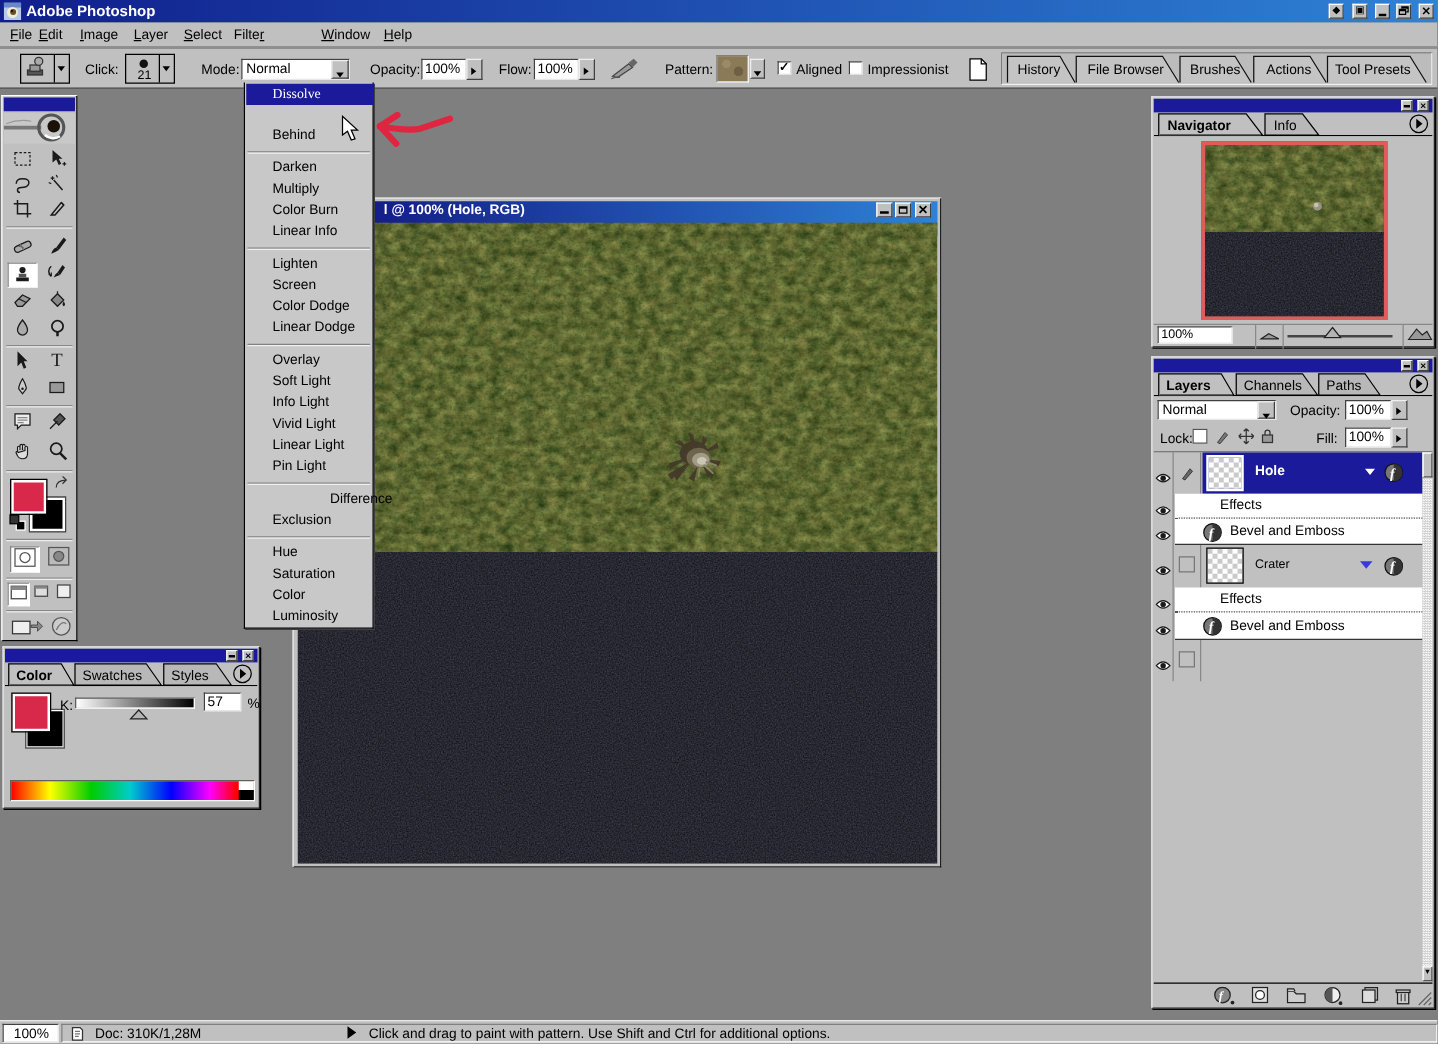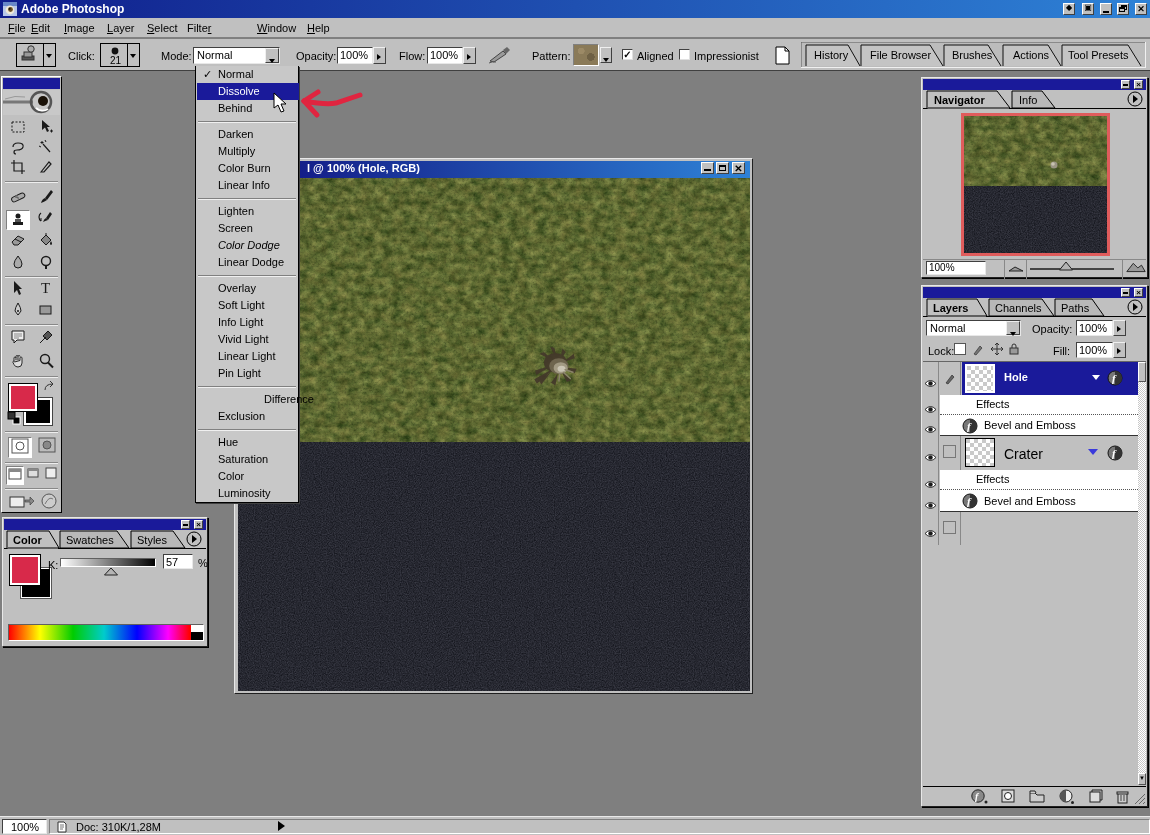--- a/index.html
+++ b/index.html
@@ -549,21 +549,21 @@
         <span style="position:absolute;left:1px;top:12px"><svg width="13" height="9" viewBox="0 0 13 9">
             <path d="M1 4.5 Q6.5 -1.5 12 4.5 Q6.5 10.5 1 4.5 Z" fill="#fff" stroke="#1a1a1a" stroke-width=".9"></path>
             <circle cx="6.5" cy="4.5" r="2.2" fill="#1a1a1a"></circle>
           </svg></span>
       </div>
       <div style="position:absolute;left:17px;top:74px;width:21px;height:34px;border-right:1px solid #888;">
         <span style="position:absolute;left:3px;top:9px;width:13px;height:13px;border:1px solid #777;"></span>
       </div>
       <div style="position:absolute;left:39px;top:74px;width:176px;height:34px;">
         <div style="position:absolute;left:3px;top:2px;width:30px;height:29px;background:conic-gradient(#fff 90deg,#cacaca 90deg 180deg,#fff 180deg 270deg,#cacaca 270deg);background-size:8px 8px;border:1px solid #000;"></div>
-        <div style="position:absolute;left:42px;top:10px;font-size:14px;">Crater</div>
+        <div style="position:absolute;left:42px;top:10px;font-size:10px;">Crater</div>
         <span style="position:absolute;left:126px;top:13px;width:0;height:0;border-left:5px solid transparent;border-right:5px solid transparent;border-top:6px solid #3a3adc;"></span>
         <span style="position:absolute;left:145px;top:9px;"><svg width="16" height="16" viewBox="0 0 16 16">
             <circle cx="8" cy="8" r="7" fill="#777" stroke="#111"></circle>
             <path d="M8 1 a7 7 0 0 1 0 14 z" fill="#333"></path>
             <text x="5" y="12" font-size="11" font-style="italic" font-weight="bold" fill="#fff" font-family="Liberation Serif">f</text>
           </svg></span>
       </div>
       <div style="position:absolute;left:0;top:108px;width:16px;height:19px;border-right:1px solid #888;">
         <span style="position:absolute;left:1px;top:4.5px"><svg width="13" height="9" viewBox="0 0 13 9">
             <path d="M1 4.5 Q6.5 -1.5 12 4.5 Q6.5 10.5 1 4.5 Z" fill="#fff" stroke="#1a1a1a" stroke-width=".9"></path>
@@ -633,31 +633,31 @@
       </svg>
   </div>
 
   <svg class="abs" style="right:1px;bottom:1px" width="13" height="13" viewBox="0 0 13 13">
       <path d="M12 2 L2 12 M12 6 L6 12 M12 10 L10 12" stroke="#666" fill="none"></path>
     </svg>
 </div>
 
 <div id="modemenu" class="abs" style="left:195px;top:66px;width:104px;height:437px;background:#c8c8c8;border:1px solid #000;border-top:none;box-shadow:1px 1px 0 #404040;">
     <div class="mi" style="top:0px;"><span style="position:absolute;left:6px;top:0;">✓</span>Normal</div>
-    <div class="mi" style="top:17px;background:#1a1a9a;color:#fff;">Dissolve</div>
+    <div class="mi" style="top:1px;background:#1a1a9a;color:#fff;font-family:Liberation Serif, serif;">Dissolve</div>
     <div class="mi" style="top:34px;">Behind</div>
     <div style="position:absolute;left:2px;top:55px;width:98px;height:2px;border-top:1px solid #808080;border-bottom:1px solid #f0f0f0;"></div>
     <div class="mi" style="top:60px;">Darken</div>
     <div class="mi" style="top:77px;">Multiply</div>
     <div class="mi" style="top:94px;">Color Burn</div>
     <div class="mi" style="top:111px;">Linear Info</div>
     <div style="position:absolute;left:2px;top:132px;width:98px;height:2px;border-top:1px solid #808080;border-bottom:1px solid #f0f0f0;"></div>
     <div class="mi" style="top:137px;">Lighten</div>
     <div class="mi" style="top:154px;">Screen</div>
-    <div class="mi" style="top:171px;font-style:italic;">Color Dodge</div>
+    <div class="mi" style="top:171px;">Color Dodge</div>
     <div class="mi" style="top:188px;">Linear Dodge</div>
     <div style="position:absolute;left:2px;top:209px;width:98px;height:2px;border-top:1px solid #808080;border-bottom:1px solid #f0f0f0;"></div>
     <div class="mi" style="top:214px;">Overlay</div>
     <div class="mi" style="top:231px;">Soft Light</div>
     <div class="mi" style="top:248px;">Info Light</div>
     <div class="mi" style="top:265px;">Vivid Light</div>
     <div class="mi" style="top:282px;">Linear Light</div>
     <div class="mi" style="top:299px;">Pin Light</div>
     <div style="position:absolute;left:2px;top:320px;width:98px;height:2px;border-top:1px solid #808080;border-bottom:1px solid #f0f0f0;"></div>
     <div class="mi" style="top:325px;margin-left:46px;">Difference</div>
@@ -685,13 +685,14 @@
   <div class="abs sunkw" style="left:2px;top:2px;width:45px;height:15px;">
       <div class="t11" style="padding:1px 0 0 8px;">100%</div>
     </div>
   <div class="abs" style="left:49px;top:2px;width:1101px;height:15px;border:1px solid;border-color:#808080 #fff #fff #808080;"></div>
   <svg class="abs" style="left:56px;top:4px" width="12" height="12" viewBox="0 0 12 12">
       <path d="M2 1 h6 l2 2 v8 h-8z" fill="#fff" stroke="#333"></path>
       <path d="M4 4 h4 M4 6 h4 M4 8 h3" stroke="#777"></path>
     </svg>
   <div class="abs t11" style="left:76px;top:4px;">Doc: 310K/1,28M</div>
   <div class="abs" style="left:278px;top:4px;width:0;height:0;border-top:5px solid transparent;border-bottom:5px solid transparent;border-left:7px solid #000;"></div>
+  <div class="abs t11" style="left:295px;top:4px;">Click and drag to paint with pattern.  Use Shift and Ctrl for additional options.</div>
 </div>
 
 </body></html>

